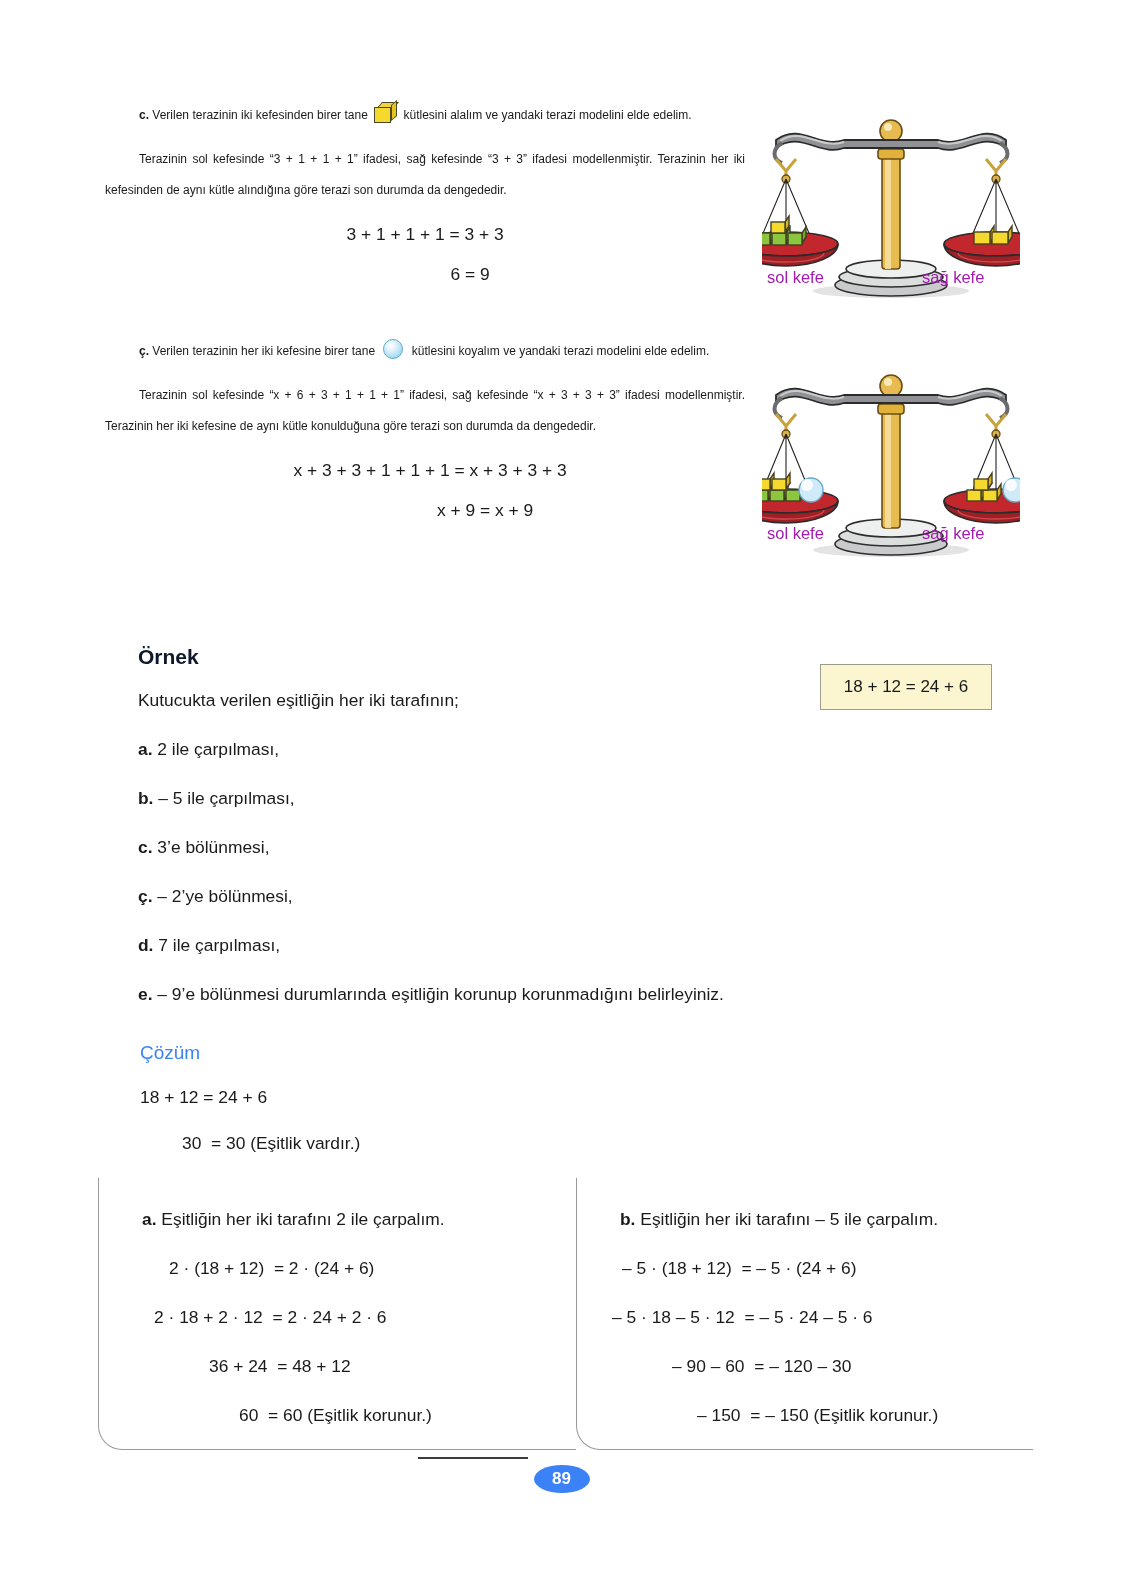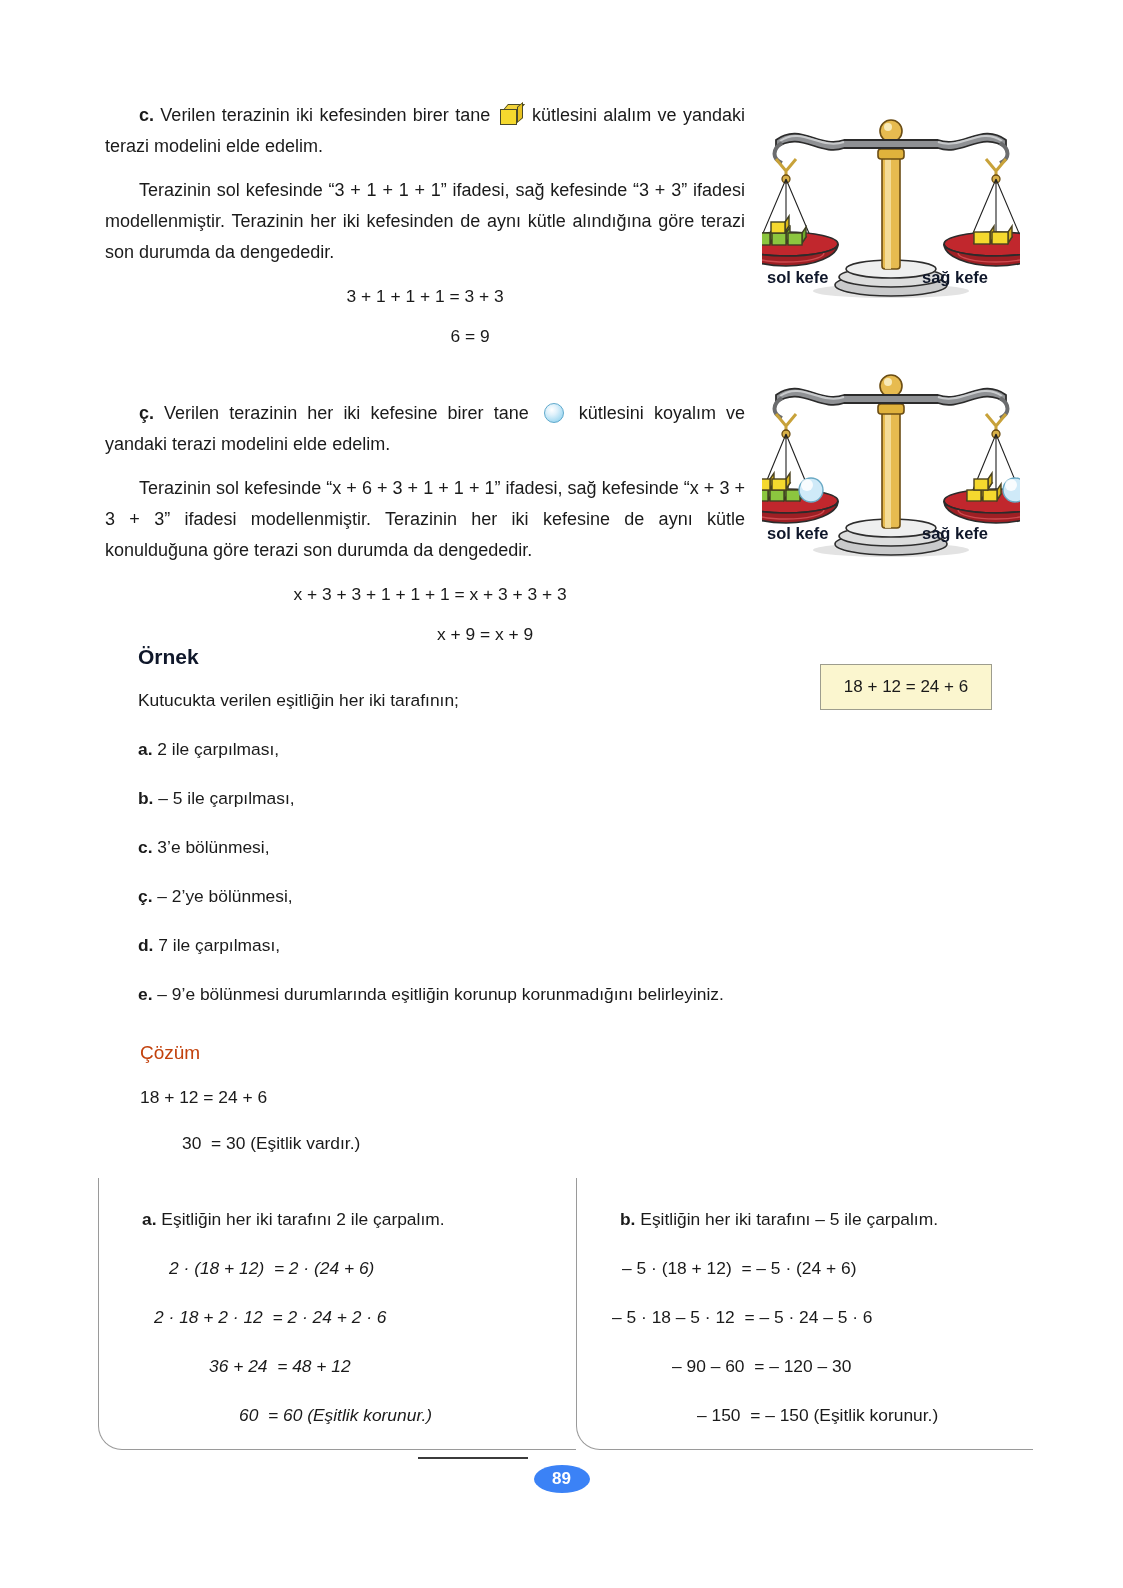--- a/index.html
+++ b/index.html
@@ -15,21 +15,21 @@
   .page { position:relative; width:1123px; height:1588px; }
 
   
   .textcol {
     position:absolute;
     left:105px; top:100px;
     width:640px;
   }
   p.para {
     margin:0 0 13px 0;
-    font-size:18px;
+    font-size:12px;
     line-height:31px;
     text-align:justify;
     text-justify:inter-word;
   }
   p.para.indent { text-indent:34px; }
   p.para:last-child { margin-bottom:0; }
   .b { font-weight:bold; }
 
   .eq {
     margin:0;
@@ -72,23 +72,22 @@
     background:radial-gradient(circle at 38% 32%, #ffffff 0%, #dff1fb 32%, #a7dbf2 72%, #63b9e0 100%);
     border:1.3px solid #5fa9cc;
   }
 
   
   .scale { position:absolute; }
   .scale svg { display:block; }
   .kefe-label {
     position:absolute;
     font-size:16.5px;
-    color:#0f172a;
+    color:#a21caf;
     white-space:nowrap;
-    font-weight:bold;
   }
 
   
   .yellowbox {
     position:absolute;
     left:820px; top:664px;
     width:172px; height:46px;
     background:#fbf6cf;
     border:1.6px solid #9d9d8e;
     display:flex; align-items:center; justify-content:center;
@@ -104,21 +103,21 @@
   .ornek-body { position:absolute; left:138px; top:688px; width:780px; }
   .ornek-body p {
     margin:0 0 25px 0;
     font-size:17.4px;
     line-height:24px;
   }
 
   
   .cozum-h {
     position:absolute; left:140px; top:1042px;
-    font-size:19px; color:#c2410c;
+    font-size:19px; color:#3b82f6;
   }
   .cozum-body { position:absolute; left:140px; top:1085px; }
   .cozum-body .line { font-size:17.4px; line-height:24px; margin-bottom:22px; white-space:pre; }
   .cozum-body .line.ind { padding-left:42px; }
 
   
   .boxrow { position:absolute; left:98px; top:1178px; width:935px; height:272px; }
   .solbox {
     position:absolute; top:0; height:272px;
     border-left:1.6px solid #9a9a9a;
@@ -130,21 +129,21 @@
   .solbox .head {
     font-size:17.4px; line-height:22px;
     padding-top:30px; padding-left:43px;
     white-space:nowrap;
   }
   .solbox .step {
     font-size:17.4px; line-height:22px;
     margin-top:27px;
     white-space:pre;
   }
-  .solbox.left  .step { padding-left:55px;font-style:italic; }
+  .solbox.left  .step { padding-left:55px; }
   .solbox.right .step { padding-left:35px; }
   .solbox .step.s1 { padding-left:70px; }
   .solbox.right .step.s1 { padding-left:45px; }
   .solbox .step.s3 { padding-left:110px; }
   .solbox.right .step.s3 { padding-left:95px; }
   .solbox .step.s4 { padding-left:140px; }
   .solbox.right .step.s4 { padding-left:120px; }
 
   
   .pagenum {

